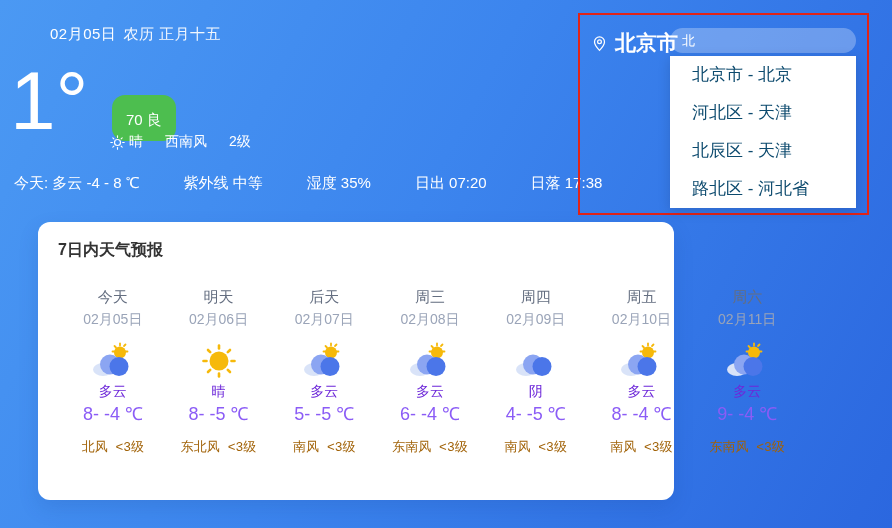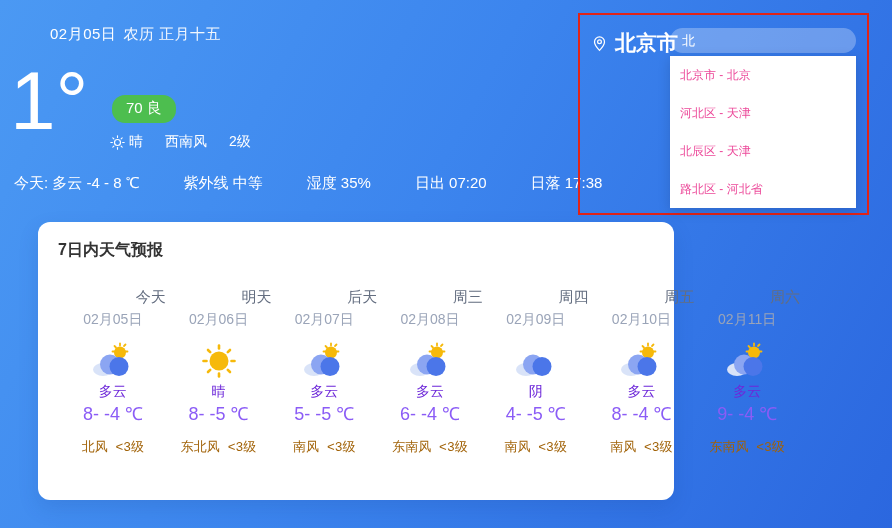--- a/index.html
+++ b/index.html
@@ -5,39 +5,39 @@
   html,body{margin:0;padding:0;}
   .screen{
     position:relative;width:892px;height:528px;overflow:hidden;
     background:linear-gradient(118deg,#4B99F3 0%,#3C85EE 45%,#2B67DF 100%);
     font-family:"Liberation Sans",sans-serif;
   }
   
   .date-line{position:absolute;left:14px;top:25px;font-size:15px;color:#fff;letter-spacing:.5px;margin-left:36px;}
   .date-line .lunar{opacity:.93;margin-left:7px;}
   .big-temp{position:absolute;left:10px;top:56px;font-size:82px;font-weight:200;color:#fff;line-height:1.1;}
-  .aqi-badge{position:absolute;left:112px;top:95px;height:28px;line-height:25px;padding:0 14px;
+  .aqi-badge{position:absolute;left:112px;top:95px;height:22px;line-height:25px;padding:12px 14px;
     border-radius:13px;color:#fff;font-size:15px;}
   .now-line{position:absolute;left:110px;top:133px;display:flex;align-items:center;color:#fff;font-size:14px;}
   .now-line .sun-sm{margin-right:4px;display:block;}
   .now-line .seg{margin-right:22px;}
   .today-row{position:absolute;left:14px;top:174px;display:flex;gap:44px;color:#fff;font-size:15px;white-space:nowrap;}
   
   .annotation{position:absolute;left:578px;top:13px;width:287px;height:198px;border:2px solid #E02418;pointer-events:none;}
   .loc{position:absolute;left:592px;top:29px;display:flex;align-items:center;gap:8px;color:#fff;font-size:21px;font-weight:600;}
   .search-input{position:absolute;left:670px;top:28px;width:186px;height:25px;border-radius:13px;
     background:rgba(255,255,255,.28);border:none;outline:none;color:#fff;font-size:13px;padding:0 12px;box-sizing:border-box;}
   .dropdown{position:absolute;left:670px;top:56px;width:186px;background:#fff;box-shadow:0 3px 12px rgba(0,0,0,.14);}
-  .dropdown-item{height:38px;line-height:38px;padding-left:10px;font-size:12px;color:#ec4899;cursor:pointer;}
+  .dropdown-item{height:38px;line-height:38px;padding-left:22px;font-size:17px;color:#0c4a6e;cursor:pointer;}
   
   .card{position:absolute;left:38px;top:222px;width:636px;height:278px;background:#fff;border-radius:12px;
     box-shadow:0 8px 20px rgba(20,60,140,.15);}
   .card-title{position:absolute;left:20px;top:18px;font-size:16px;font-weight:bold;color:#333;}
   .cols{position:absolute;left:22px;top:66px;width:740px;display:grid;grid-template-columns:repeat(7,1fr);text-align:center;}
-  .d-label{font-size:15px;color:#646e80;text-align:right;}
+  .d-label{font-size:15px;color:#646e80;}
   .d-date{font-size:14px;color:#9aa4b8;margin-top:4px;}
   .wicon{width:46px;height:38px;margin:13px auto 0;display:block;}
   .d-cond{font-size:14px;color:#6d28d9;margin-top:3px;}
   .d-temp{font-size:18px;color:#8b5cf6;}
   .d-wind{font-size:13px;color:#a16207;margin-top:13px;font-family:Liberation Mono, monospace;}
   .hidden-defs{position:absolute;width:0;height:0;}
 </style>
 </head>
 <body>
 

